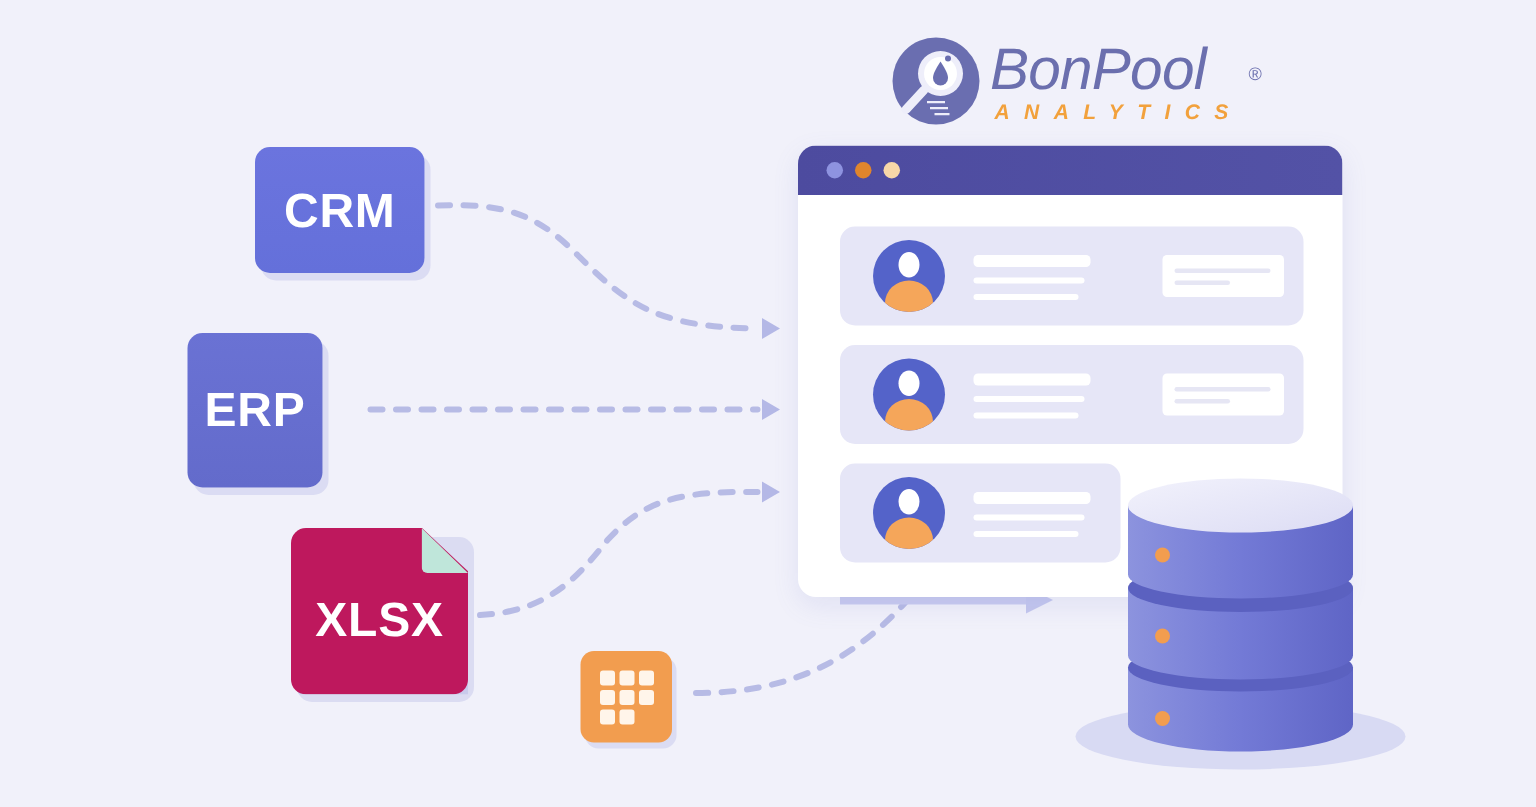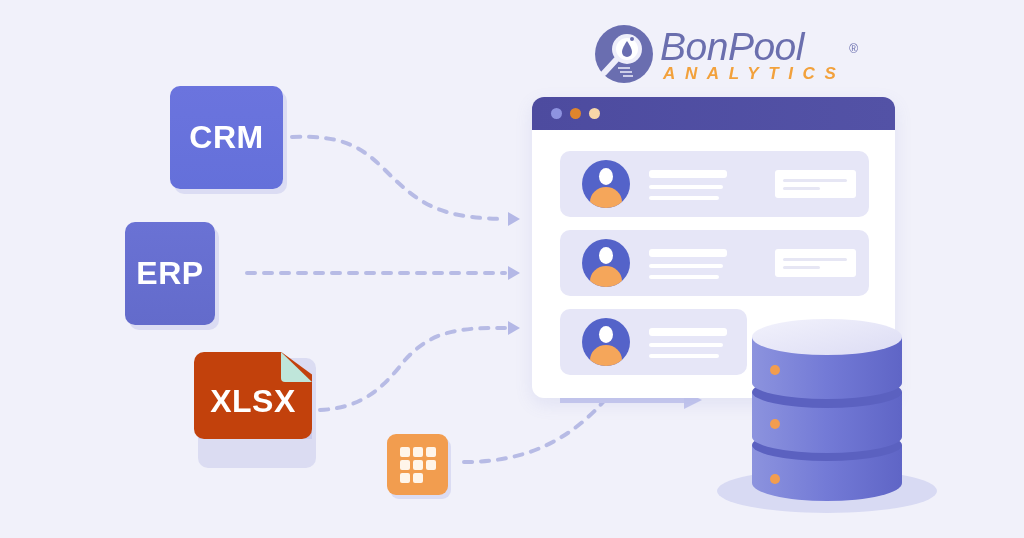--- a/index.html
+++ b/index.html
@@ -18,32 +18,32 @@
     position: absolute;
     border-radius: 10px;
     display: flex; align-items: center; justify-content: center;
     color: #ffffff;
     font-weight: 700;
     font-size: 32px;
     letter-spacing: 0.5px;
     z-index: 2;
   }
   .tile-crm {
-    left: 170px; top: 86px; width: 113px; height: 103px;
+    left: 170px; top: 98px; width: 113px; height: 84px;
     background: linear-gradient(180deg, #6b74de 0%, #6470da 100%);
     box-shadow: 4px 5px 0 rgba(120,125,210,0.18);
   }
   .tile-erp {
     left: 125px; top: 222px; width: 90px; height: 103px;
     background: linear-gradient(180deg, #6a72d4 0%, #636bcb 100%);
     box-shadow: 4px 5px 0 rgba(120,125,210,0.18);
   }
   .tile-xlsx {
-    left: 194px; top: 352px; width: 118px; height: 87px;
-    background: #c2410c;
+    left: 194px; top: 352px; width: 118px; height: 111px;
+    background: #be185d;
     border-radius: 10px;
     clip-path: polygon(0 0, 74% 0, 100% 26%, 100% 100%, 0 100%);
     box-shadow: 4px 5px 0 rgba(120,125,210,0.18);
   }
   .xlsx-fold {
     position: absolute; left: 281px; top: 352px; width: 31px; height: 30px;
     background: #bfe6da;
     clip-path: polygon(0 0, 100% 100%, 0 100%);
     border-bottom-left-radius: 4px;
     z-index: 3;
@@ -71,21 +71,21 @@
   
   .logo { position: absolute; left: 594px; top: 24px; height: 60px; display: flex; align-items: center; z-index: 4; }
   .logo-mark { width: 60px; height: 60px; }
   .logo-text { margin-left: 6px; display: flex; flex-direction: column; font-style: italic; }
   .logo-name {
     font-size: 39px; color: #6b6fae; font-weight: 400; letter-spacing: -0.5px; line-height: 40px;
     position: relative;
   }
   .logo-reg { font-size: 12px; color: #6b6fae; position: absolute; right: -12px; top: 2px; }
   .logo-sub {
-    font-size: 17px; font-weight: 700; color: #f2a13c;
+    font-size: 14px; font-weight: 700; color: #f2a13c;
     letter-spacing: 9.6px; line-height: 14px; margin-top: 0px; padding-left: 3px;
   }
 
   
   .window {
     position: absolute; left: 532px; top: 97px; width: 363px; height: 301px;
     background: #ffffff;
     border-radius: 12px;
     box-shadow: 0 6px 18px rgba(110,115,200,0.12);
     overflow: hidden;

